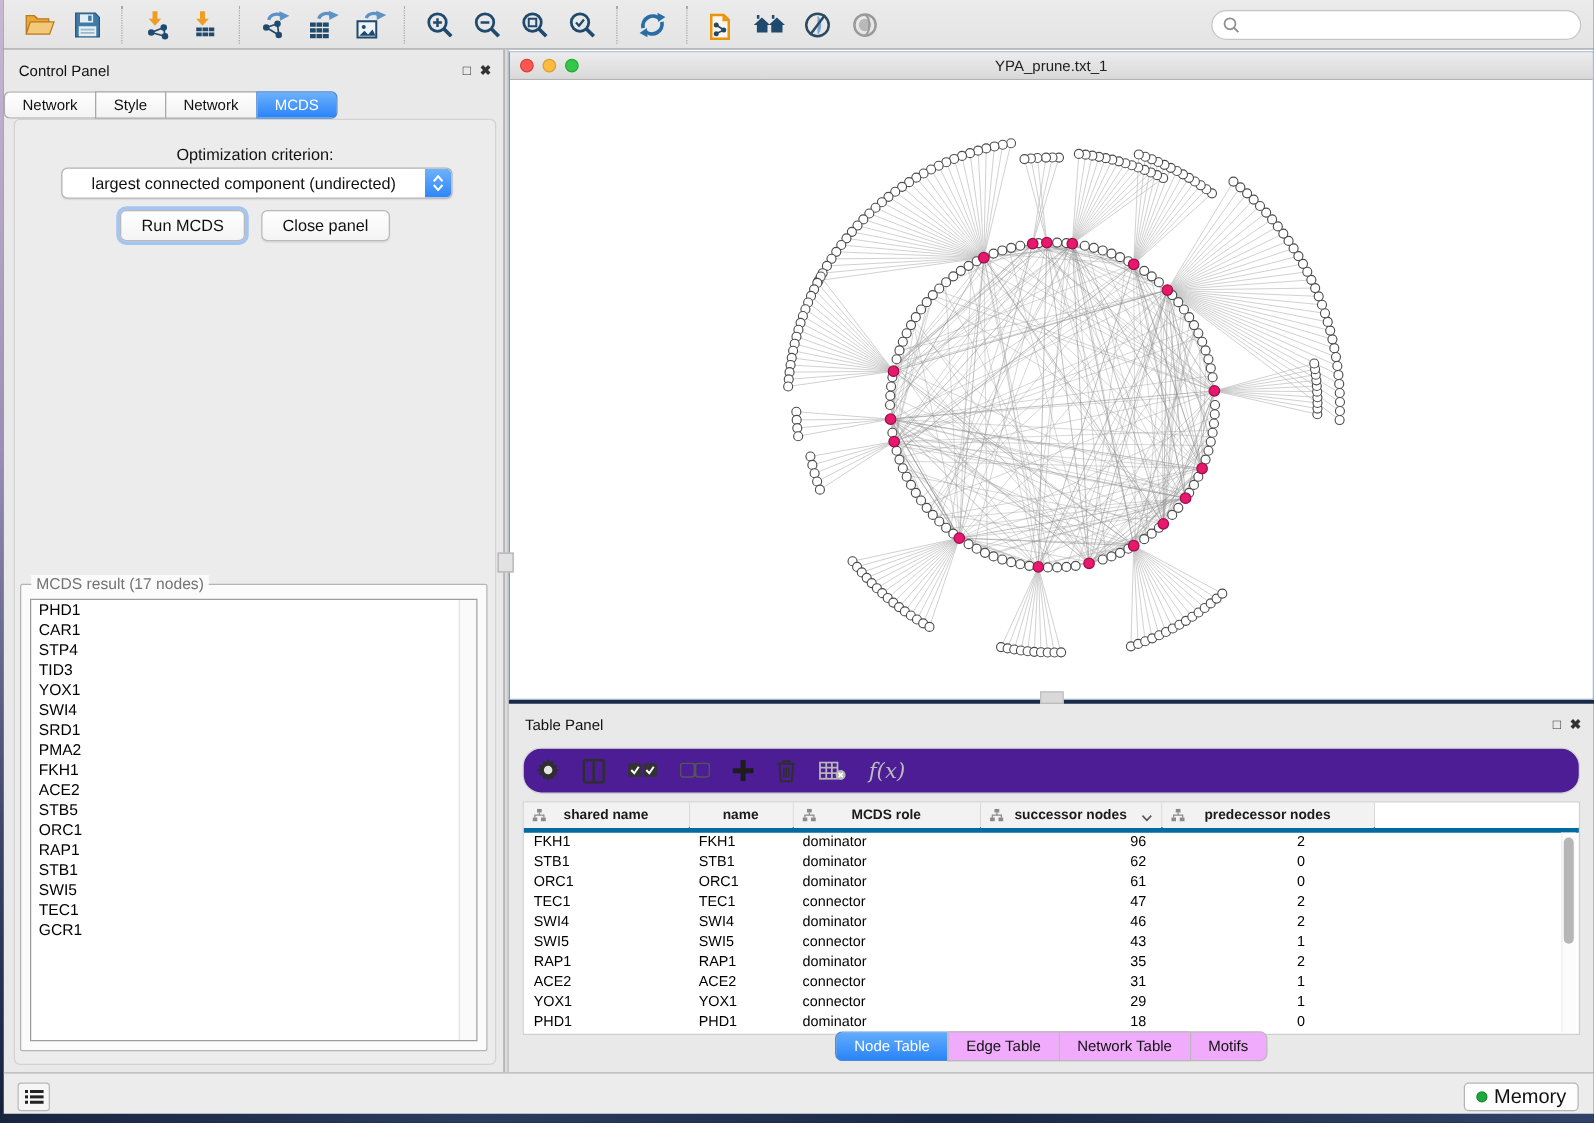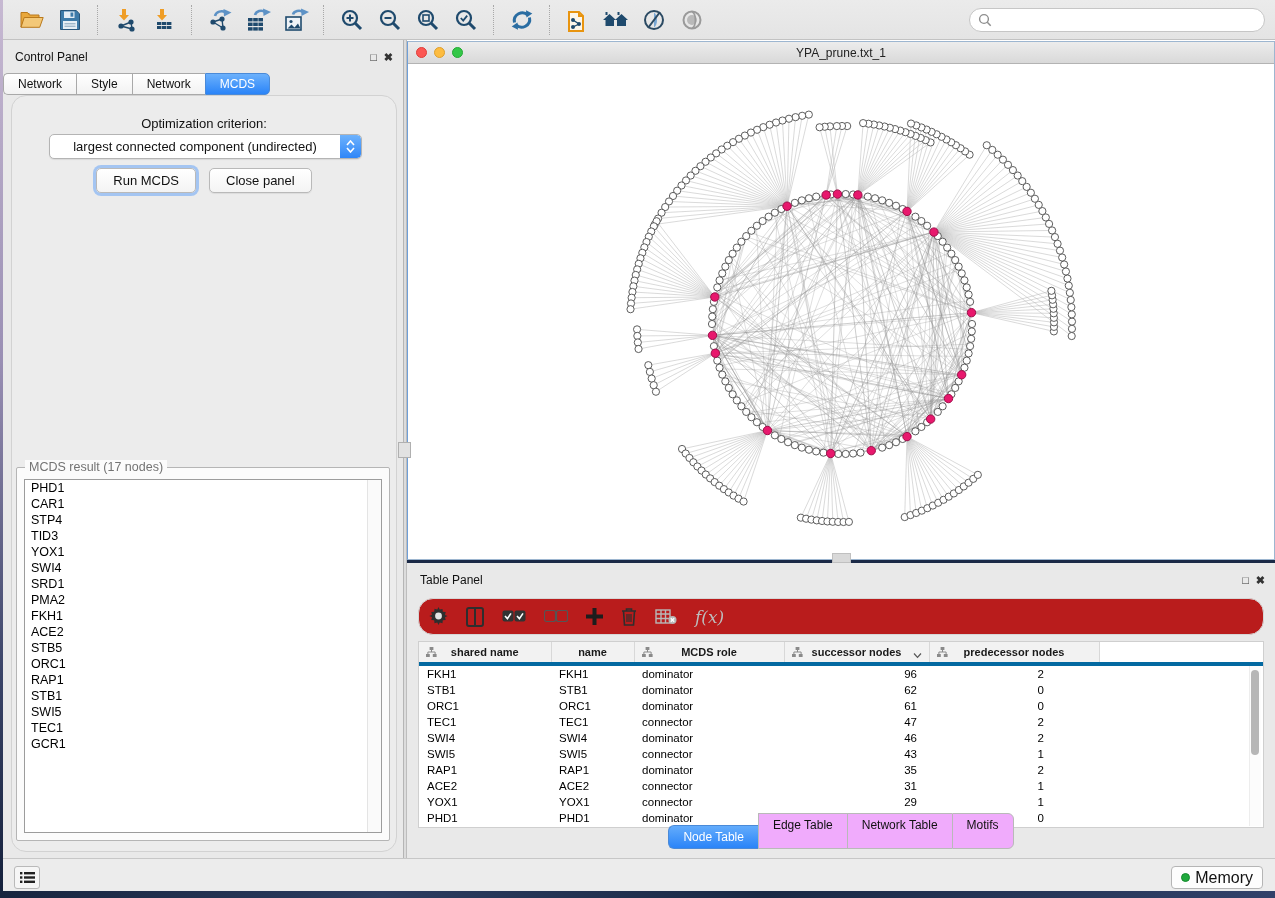--- a/index.html
+++ b/index.html
@@ -19,21 +19,21 @@
   .control-panel{position:absolute;left:3px;top:40px;width:400px;height:818px;background:#e9e9e9;}
   .panel-titlebar{height:26px;display:flex;align-items:center;padding:4px 10px 0 12px;}
   .panel-title{font-size:12px;color:#111;}
   .panel-wins{margin-left:auto;display:flex;gap:7px;align-items:center;color:#333;}
   .win-glyph{font-size:11px;line-height:11px;cursor:default;}
   .cp-tabs{position:absolute;left:0;top:33px;width:100%;display:flex;z-index:3;}
   .cp-tab{font-size:12px;padding:3px 14px;background:linear-gradient(#ffffff,#f2f2f2);border:1px solid #a9a9a9;border-right:none;color:#111;}
   .cp-tab:first-child{border-radius:5px 0 0 5px;}
   .cp-tab:last-child{border-radius:0 5px 5px 0;border-right:1px solid #a9a9a9;}
   .cp-tab.selected{background:linear-gradient(#6cb1fc,#2a84f8);color:#fff;border-color:#4a8ad8;}
-  .cp-content{position:absolute;left:8px;top:55px;width:384px;height:755px;background:#ececec;border:1px solid #d2d2d2;border-radius:15px;}
+  .cp-content{position:absolute;left:8px;top:55px;width:384px;height:755px;background:#ececec;border:1px solid #d2d2d2;border-radius:5px;}
   .opt-label{text-align:center;font-size:13px;color:#111;margin-top:20px;}
   .select-wrap{position:absolute;left:37px;top:38px;width:311px;height:23px;background:#fff;border:1px solid #b4b4b4;border-radius:5px;display:flex;align-items:center;overflow:hidden;box-shadow:0 1px 1px rgba(0,0,0,.08);}
   .select-text{flex:1;font-size:13px;text-align:center;color:#111;white-space:nowrap;}
   .select-stepper{width:21px;height:23px;background:linear-gradient(#6db2fd,#2f86f7);border-radius:0 4px 4px 0;display:flex;flex-direction:column;align-items:center;justify-content:center;gap:1px;}
   .select-stepper svg{display:block;}
   .cp-buttons{position:absolute;left:0;top:72px;width:100%;display:flex;justify-content:center;gap:13px;}
   .mac-btn{height:23px;padding:0 16px;background:linear-gradient(#ffffff,#f4f4f4);border:1px solid #b9b9b9;border-radius:5px;font-size:13px;color:#111;display:flex;align-items:center;box-shadow:0 1px 1px rgba(0,0,0,.07);}
   .mac-btn.focused{box-shadow:0 0 0 3px rgba(106,166,247,.55);}
   .mcds-group{position:absolute;left:4px;top:371px;width:372px;height:372px;background:#fbfbfb;border:1px solid #b5b5b5;border-radius:2px;}
   .mcds-legend{position:absolute;left:8px;top:-8px;background:#fbfbfb;padding:0 4px;font-size:12.5px;color:#737373;}
@@ -50,37 +50,37 @@
   .net-titlebar{height:21px;background:linear-gradient(#ececec,#d9d9d9);border-bottom:1px solid #b3b3b3;display:flex;align-items:center;position:relative;}
   .traffic{display:flex;gap:7px;margin-left:8px;}
   .dot{width:11px;height:11px;border-radius:50%;}
   .dot.red{background:#fc5753;border:1px solid #df3d38;box-sizing:border-box;}
   .dot.yellow{background:#fdbc40;border:1px solid #de9f2c;box-sizing:border-box;}
   .dot.green{background:#34c748;border:1px solid #23a935;box-sizing:border-box;}
   .net-title{position:absolute;left:0;right:0;text-align:center;font-size:12px;color:#222;}
   .net-canvas{position:relative;width:100%;height:494px;background:#fff;overflow:hidden;}
   
   .table-panel{position:absolute;left:407px;top:563px;width:868px;height:295px;background:#e9e9e9;}
-  .tp-toolbar{position:absolute;left:11px;top:35px;width:846px;height:37px;background:#b91c1c;border:1px solid #d6d6d6;border-radius:15px;display:flex;align-items:center;padding:0 10px;box-sizing:border-box;gap:18px;}
+  .tp-toolbar{position:absolute;left:11px;top:35px;width:846px;height:37px;background:#4c1d95;border:1px solid #d6d6d6;border-radius:15px;display:flex;align-items:center;padding:0 10px;box-sizing:border-box;gap:18px;}
   .tpi{display:flex;align-items:center;justify-content:center;}
   .fx{font-family:"DejaVu Serif",serif;font-style:italic;font-size:17px;color:#bdbdbd;}
   .node-table{position:absolute;left:11px;top:78px;width:846px;height:187px;background:#fff;border:1px solid #cfcfcf;box-sizing:border-box;overflow:hidden;}
   table.nt{border-collapse:collapse;table-layout:fixed;width:100%;}
   .nt th{height:20px;background:#f2f2f2;border-bottom:4px solid #0369a1;border-right:1px solid #d8d8d8;font-weight:bold;font-size:11px;color:#1a1a1a;position:relative;padding:0;}
   .nt th.filler{background:#fff;border-right:none;}
   .nt th .hicon{position:absolute;left:7px;top:5px;}
   .nt th .sortch{position:absolute;right:7px;top:7px;}
   .nt td{height:16px;font-size:11.5px;color:#000;padding:0 0 0 8px;white-space:nowrap;overflow:hidden;}
   .nt td.num-r{text-align:right;padding:0 12px 0 0;}
   .nt td.num-r2{text-align:right;padding:0 55px 0 0;}
   .nt-scroll{position:absolute;right:2px;top:24px;width:11px;height:160px;background:#fcfcfc;border-left:1px solid #ededed;}
   .nt-thumb{position:absolute;left:1px;top:4px;width:8px;height:85px;background:#b6b6b6;border-radius:4px;}
   .tp-tabs{position:absolute;left:0;bottom:9px;width:100%;display:flex;justify-content:center;}
   .tp-tab{font-size:12px;padding:4px 14px;background:#f0abfc;border:1px solid #b9b9b9;border-right:none;color:#111;}
-  .tp-tab:first-child{border-radius:6px 0 0 6px;margin-top:12px;}
+  .tp-tab:first-child{border-radius:6px 0 0 6px;}
   .tp-tab:last-child{border-radius:0 6px 6px 0;border-right:1px solid #b9b9b9;}
   .tp-tab.selected{background:linear-gradient(#63acfc,#2a84f8);color:#fff;border-color:#4a8ad8;}
   
   .status-bar{position:absolute;left:3px;top:858px;width:1272px;height:32px;background:#ececec;border-top:1px solid #c7c7c7;}
   .list-btn{position:absolute;left:11px;top:7px;width:24px;height:21px;background:#f6f6f6;border:1px solid #b9b9b9;border-radius:3px;display:flex;align-items:center;justify-content:center;}
   .memory-btn{position:absolute;right:12px;top:7px;height:21px;background:#fdfdfd;border:1px solid #b5b5b5;border-radius:4px;display:flex;align-items:center;padding:0 9px;gap:5px;font-size:16px;color:#111;}
   .mem-dot{width:9px;height:9px;border-radius:50%;background:#1fa93c;border:1px solid #148a2d;box-sizing:border-box;}
 </style>
 </head>
 <body>

